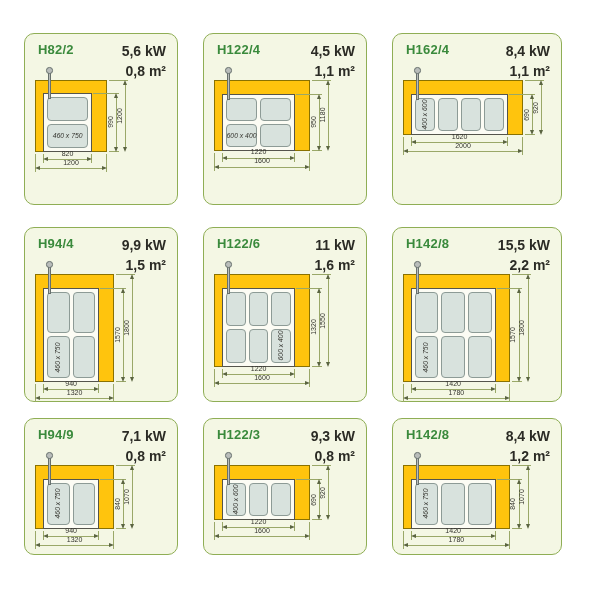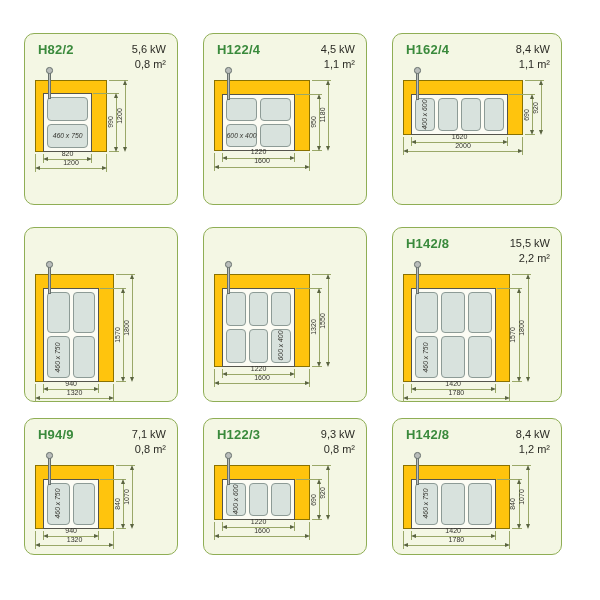--- a/index.html
+++ b/index.html
@@ -11,21 +11,21 @@
   .row.r2{margin-top:22px;height:175px;}
   .row.r3{margin-top:16px;height:137px;}
   .panel{position:relative;box-sizing:border-box;border:1.5px solid var(--pborder);
          background:var(--pbg);border-radius:10px;}
   .row .panel:nth-child(1){width:154px;}
   .row .panel:nth-child(2){width:164px;}
   .row .panel:nth-child(3){width:170px;}
   .head{position:absolute;left:0;right:0;top:0;display:flex;
         justify-content:space-between;align-items:flex-start;padding:8px 11px 0 13px;}
   .model{font-size:13px;font-weight:bold;color:var(--title);letter-spacing:.2px;}
-  .specs{text-align:right;font-size:11px;font-weight:normal;color:var(--spec);line-height:1.4;}
+  .specs{text-align:right;font-size:14px;font-weight:bold;color:var(--spec);line-height:1.4;}
   .draw{position:absolute;left:10px;top:46px;}
   .frame{position:absolute;box-sizing:border-box;background:var(--yellow);
          border:1px solid var(--yborder);}
   .recess{position:absolute;box-sizing:border-box;background:var(--recess);
           border:1px solid var(--rborder);}
   .plate{position:absolute;box-sizing:border-box;background:var(--plate);
          border:1.3px solid var(--pltborder);border-radius:4px;
          display:flex;align-items:center;justify-content:center;}
   .plbl{font-size:6.8px;font-style:italic;color:#33332d;white-space:nowrap;}
   .plbl.rot{transform:rotate(-90deg);}
@@ -175,20 +175,27 @@
           <div class="vlbl" style="left: 122.5px; top: 34.5px;">690</div>
           <div class="dline" style="left: 138px; top: 4px; width: 1px; height: 47.2px;"></div>
           <div class="ar ar-u" style="left: 136px; top: 0px;"></div>
           <div class="ar ar-d" style="left: 136px; top: 50.2px;"></div>
           <div class="vlbl" style="left: 131.5px; top: 27.6px;">920</div>
         </div>
       </div>
     </div>
     <div class="row r2">
       <div class="panel">
+        <div class="head">
+          <div class="model">H94/4</div>
+          <div class="specs">
+            <div>9,9 kW</div>
+            <div>1,5 m²</div>
+          </div>
+        </div>
         <div class="draw" style="width: 103.2px; height: 128px;">
           <div class="frame" style="left: 0px; top: 0px; width: 79.2px; height: 108px;"></div>
           <div class="recess" style="left: 7.98px; top: 13.8px; width: 56.4px; height: 94.2px;"></div>
           <div class="plate" style="left: 11.98px; top: 17.8px; width: 22.7px; height: 41.6px;"></div>
           <div class="plate" style="left: 37.68px; top: 17.8px; width: 22.7px; height: 41.6px;"></div>
           <div class="plate" style="left: 11.98px; top: 62.4px; width: 22.7px; height: 41.6px;">
             <span class="plbl rot">460 x 750</span>
           </div>
           <div class="plate" style="left: 37.68px; top: 62.4px; width: 22.7px; height: 41.6px;"></div>
           <div class="pipe" style="left: 12.98px; top: -9px; width: 3.5px; height: 28.8px;"></div>
@@ -212,20 +219,27 @@
           <div class="ar ar-u" style="left: 86.2px; top: 13.8px;"></div>
           <div class="ar ar-d" style="left: 86.2px; top: 103px;"></div>
           <div class="vlbl" style="left: 81.7px; top: 60.9px;">1570</div>
           <div class="dline" style="left: 97.2px; top: 4px; width: 1px; height: 100px;"></div>
           <div class="ar ar-u" style="left: 95.2px; top: 0px;"></div>
           <div class="ar ar-d" style="left: 95.2px; top: 103px;"></div>
           <div class="vlbl" style="left: 90.7px; top: 54px;">1800</div>
         </div>
       </div>
       <div class="panel">
+        <div class="head">
+          <div class="model">H122/6</div>
+          <div class="specs">
+            <div>11 kW</div>
+            <div>1,6 m²</div>
+          </div>
+        </div>
         <div class="draw" style="width: 120px; height: 113px;">
           <div class="frame" style="left: 0px; top: 0px; width: 96px; height: 93px;"></div>
           <div class="recess" style="left: 7.98px; top: 13.8px; width: 73.2px; height: 79.2px;"></div>
           <div class="plate" style="left: 11.98px; top: 17.8px; width: 19.7333px; height: 34.1px;"></div>
           <div class="plate" style="left: 34.7133px; top: 17.8px; width: 19.7333px; height: 34.1px;"></div>
           <div class="plate" style="left: 57.4467px; top: 17.8px; width: 19.7333px; height: 34.1px;"></div>
           <div class="plate" style="left: 11.98px; top: 54.9px; width: 19.7333px; height: 34.1px;"></div>
           <div class="plate" style="left: 34.7133px; top: 54.9px; width: 19.7333px; height: 34.1px;"></div>
           <div class="plate" style="left: 57.4467px; top: 54.9px; width: 19.7333px; height: 34.1px;">
             <span class="plbl rot">600 x 400</span>

